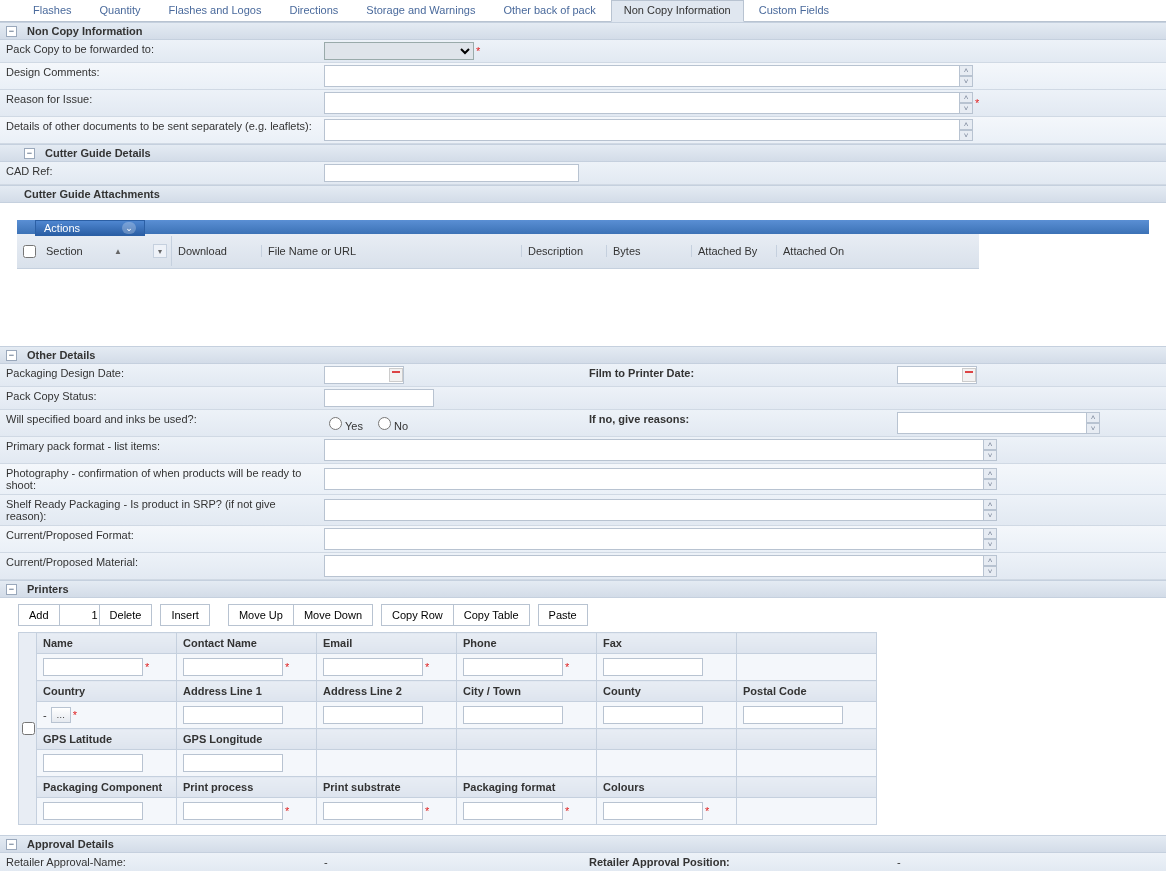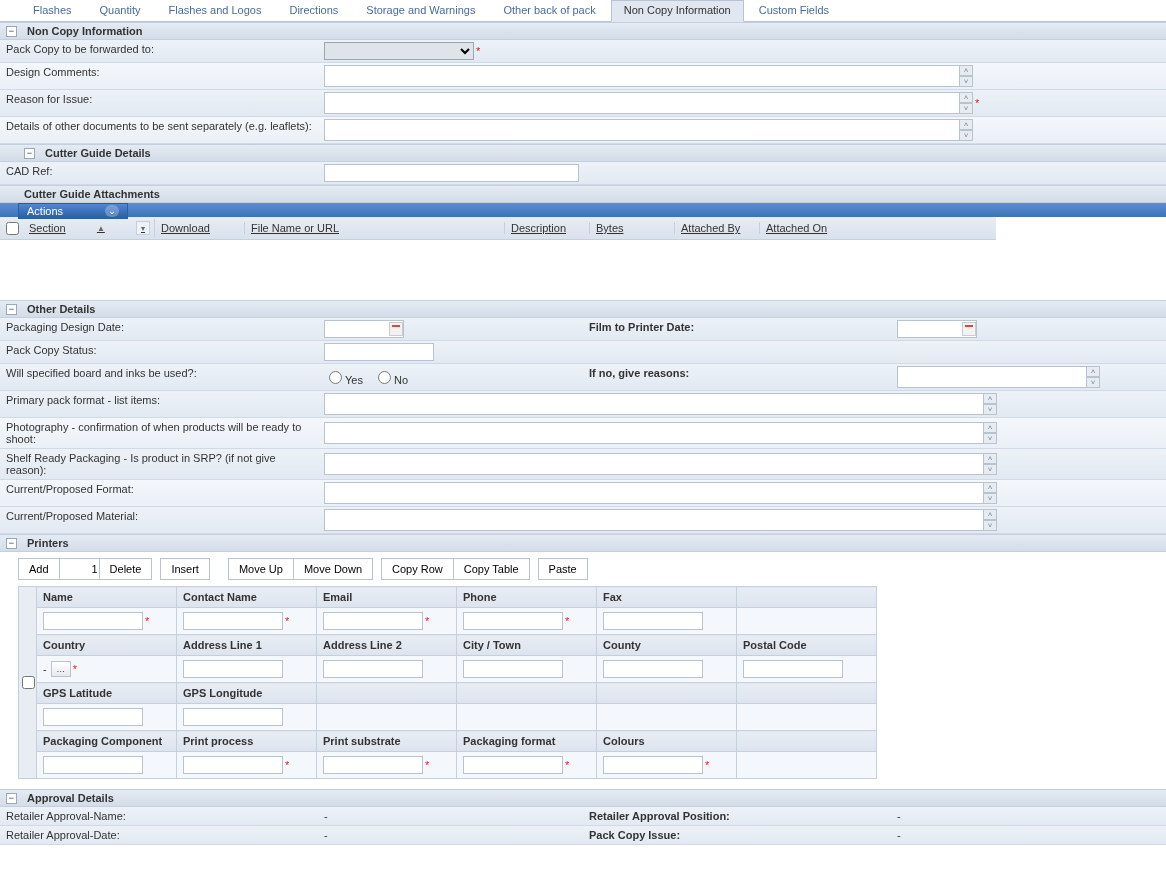--- a/index.html
+++ b/index.html
@@ -133,21 +133,21 @@
   .two-col {
     display: flex;
     background: linear-gradient(#edf2f8, #e2e9f2);
     border-bottom: 1px solid #d0d9e4;
   }
   .two-col > div {
     display: flex; flex: 1;
   }
   .two-col .field-label { width: 320px; }
   .two-col .rlabel { width: 310px; font-weight: bold; padding: 3px 6px; }
-  .attach-zone { margin: 0; text-decoration: underline; }
+  .attach-zone { margin: 17px; }
   .actions-btn {
     background: linear-gradient(#4f87d1, #2b5fa5);
     color: #fff;
     display: inline-flex;
     align-items: center;
     justify-content: space-between;
     padding: 1px 8px;
     width: 110px;
     border: 1px solid #2b5fa5;
     margin: 0 0 0 18px;
@@ -172,21 +172,21 @@
     padding: 2px 0;
     align-items: center;
   }
   .chk {
     width: 13px; height: 13px;
     margin: 0 6px;
   }
   .col-section {
     width: 130px; display: flex; align-items: center;
     border-right: 1px solid #c5d0de;
-    padding: 2px 4px; justify-content: space-between;
+    padding: 8px 4px; justify-content: space-between;
   }
   .sort-arr { font-size: 8px; color: #666; }
   .dd-arr {
     width: 14px; height: 14px; border: 1px solid #c5d0de;
     background: #eef2f8; display: inline-flex;
     align-items: center; justify-content: center;
     font-size: 8px; color: #666; cursor: pointer;
   }
   .col { padding: 0 6px; border-right: 1px solid #c5d0de; }
   .att-body {

